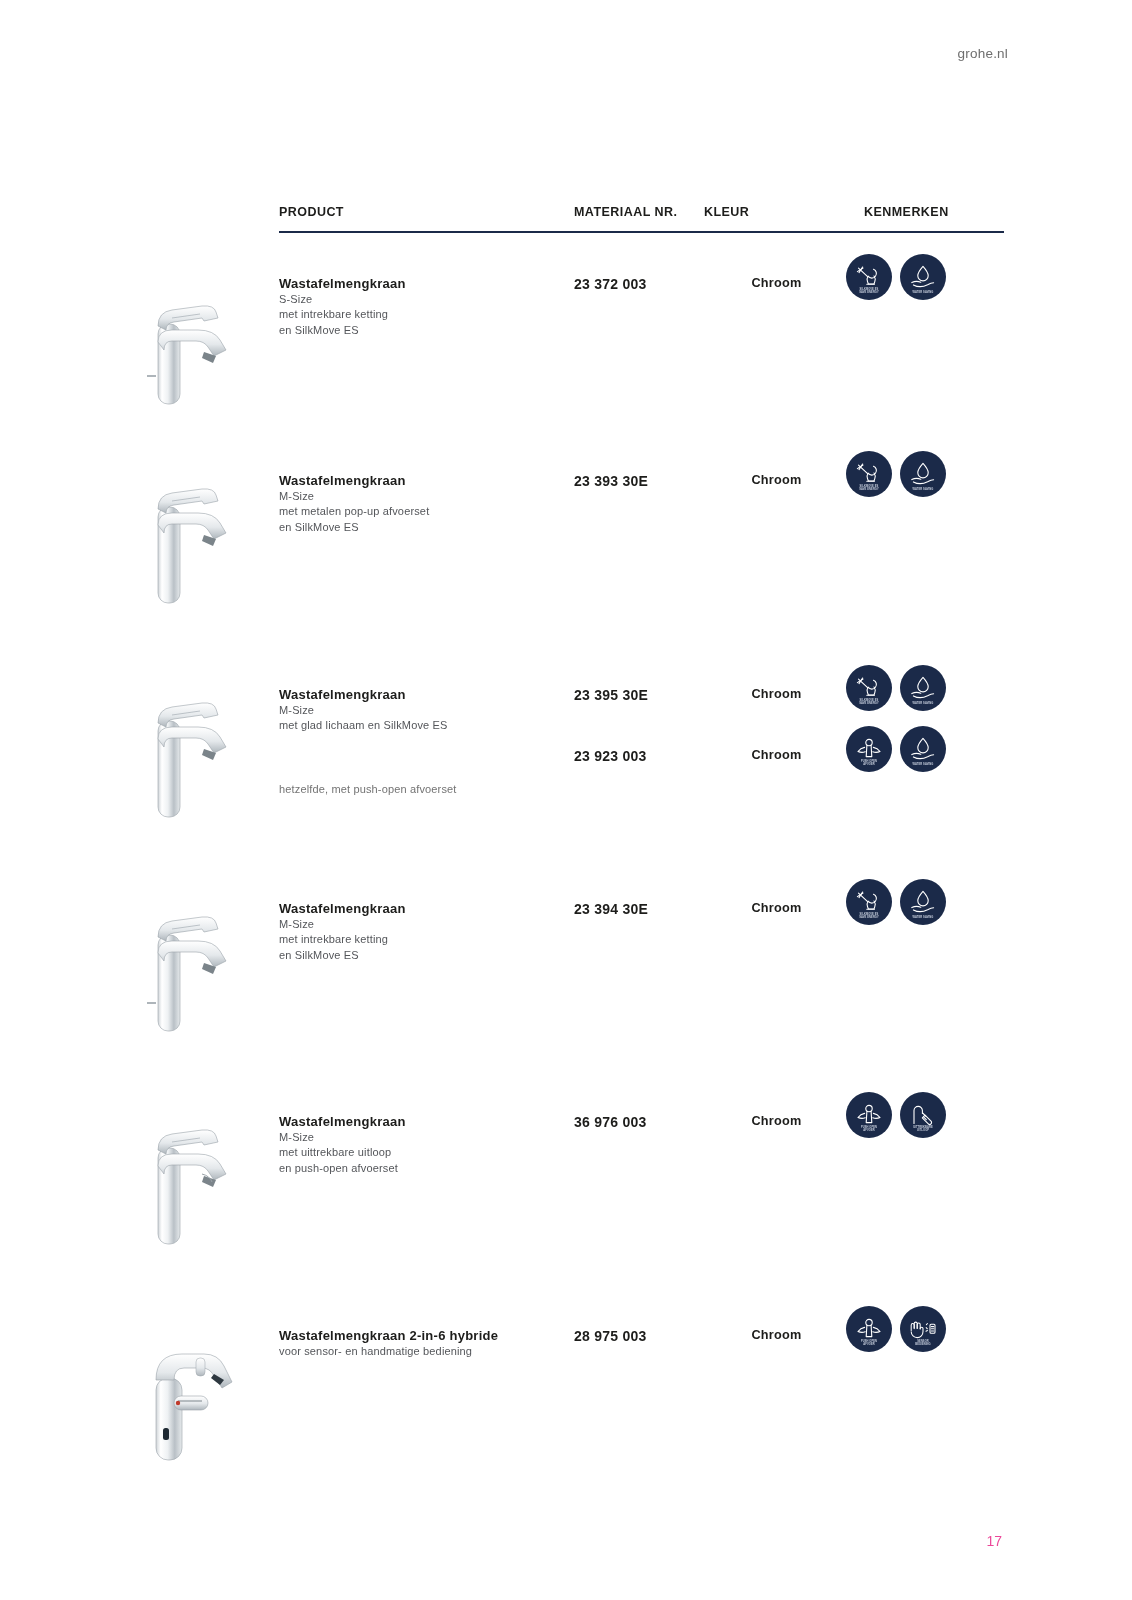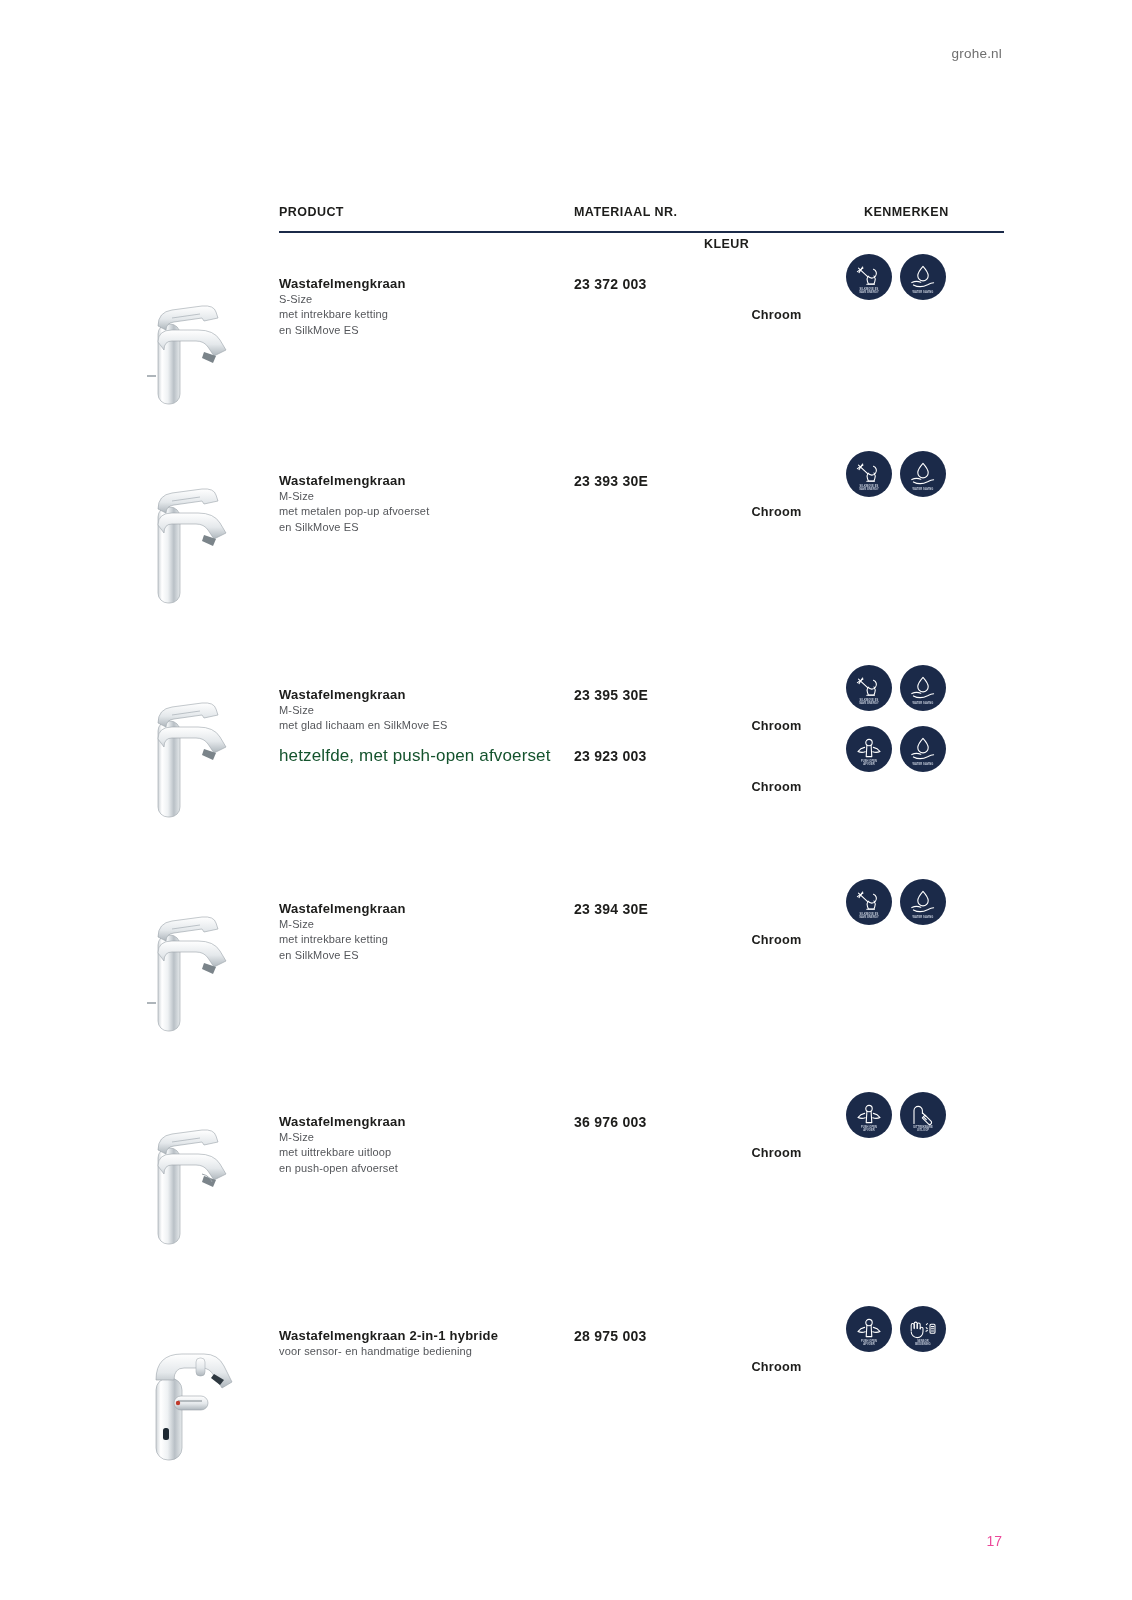--- a/index.html
+++ b/index.html
@@ -4,21 +4,21 @@
 <style>
   html,body{margin:0;padding:0;background:#ffffff;}
   body{
     width:1132px;height:1600px;position:relative;overflow:hidden;
     font-family:"Liberation Sans",sans-serif;
     -webkit-font-smoothing:antialiased;
   }
   .page{position:absolute;inset:0;}
 
   .site-url{
-    position:absolute;right:130px;top:46px;
+    position:absolute;right:124px;top:46px;
     font-size:13.5px;color:#6e6e6e;letter-spacing:.2px;
   }
 
   .page-num{
     position:absolute;right:130px;top:1533px;
     font-size:14px;color:#ec4899;
   }
 
   
   .table{position:absolute;left:279px;top:205px;width:725px;}
@@ -35,34 +35,35 @@
   .rule{
     position:absolute;left:279px;top:231px;width:725px;height:2px;
     background:#1b2a49;
   }
 
   
   .row{position:absolute;left:0;width:725px;}
   .cell{position:absolute;top:0;}
   .c-product{left:0;width:290px;}
   .c-mat{left:295px;width:128px;}
-  .c-kleur{left:425px;width:145px;margin-top:32px;}
+  .c-kleur{left:425px;width:145px;}
   .c-ken{left:567px;width:158px;}
 
   .p-title{
     font-size:13px;font-weight:bold;color:#1d1d1b;
     letter-spacing:.25px;line-height:15.5px;white-space:nowrap;
   }
   .p-line{
     font-size:11px;color:#54565a;letter-spacing:.15px;line-height:15.5px;
     white-space:nowrap;
   }
   .p-plain{
-    font-size:17px;color:#14532d;letter-spacing:.15px;line-height:15.5px;
+    font-size:11px;color:#737373;letter-spacing:.15px;line-height:15.5px;
     white-space:nowrap;
+    margin-top:34px;
   }
   .mat{
     font-size:14px;font-weight:bold;color:#1d1d1b;letter-spacing:.25px;
     white-space:nowrap;
   }
   .kleur{
     font-size:12.7px;font-weight:bold;color:#1d1d1b;letter-spacing:.25px;
     white-space:nowrap;
     text-align:center;
   }
@@ -309,21 +310,21 @@
        <path d="M14.6 14.9 l2.7 2.7"></path>
      </g>
               </svg>
               <span class="cap">UITTREKBARE<br>UITLOOP</span>
             </div>
           </div>
         </div>
       </div>
       <div class="row" style="left: 279px; top: 1328px;">
         <div class="cell c-product">
-          <div class="p-title">Wastafelmengkraan 2-in-1 hybride</div>
+          <div class="p-title">Wastafelmengkraan 2-in-6 hybride</div>
           <div class="p-line">voor sensor- en handmatige bediening</div>
         </div>
         <div class="cell c-mat mat">28 975 003</div>
         <div class="cell c-kleur kleur">Chroom</div>
         <div class="cell c-ken">
           <div class="icons">
             <div class="badge">
               <svg width="28" height="26" viewBox="0 0 28 26">
      <g fill="none" stroke="#ffffff" stroke-width="1.1" stroke-linecap="round" stroke-linejoin="round">
        <circle cx="14" cy="6.6" r="3.2"></circle>

